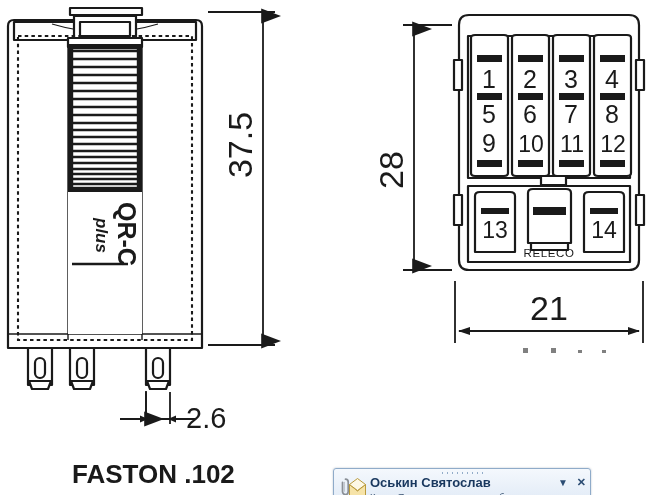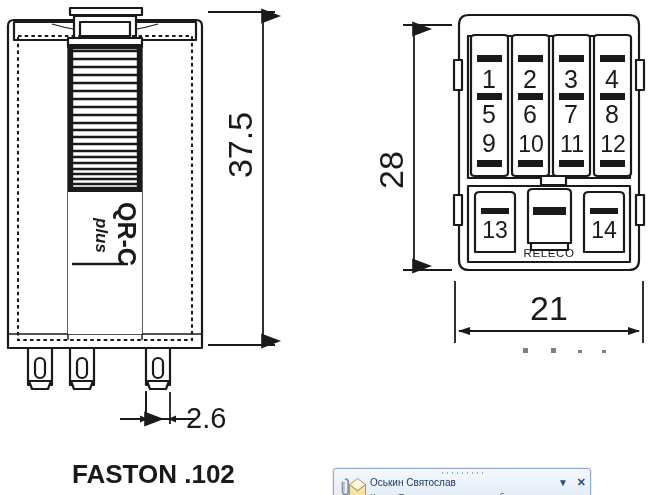--- a/index.html
+++ b/index.html
@@ -71,22 +71,22 @@
     height: 24px;
     flex: 0 0 28px;
     margin-right: 3px;
   }
   .toast-text {
     flex: 1 1 auto;
     min-width: 0;
     padding-top: 1px;
   }
   .toast-sender {
-    font-size: 10px;
-    font-weight: normal;
+    font-size: 13px;
+    font-weight: bold;
     color: #18375e;
     line-height: 12px;
     white-space: nowrap;
     overflow: hidden;
     text-overflow: clip;
   }
   .toast-subject {
     font-size: 9.5px;
     color: #35506f;
     line-height: 12px;

